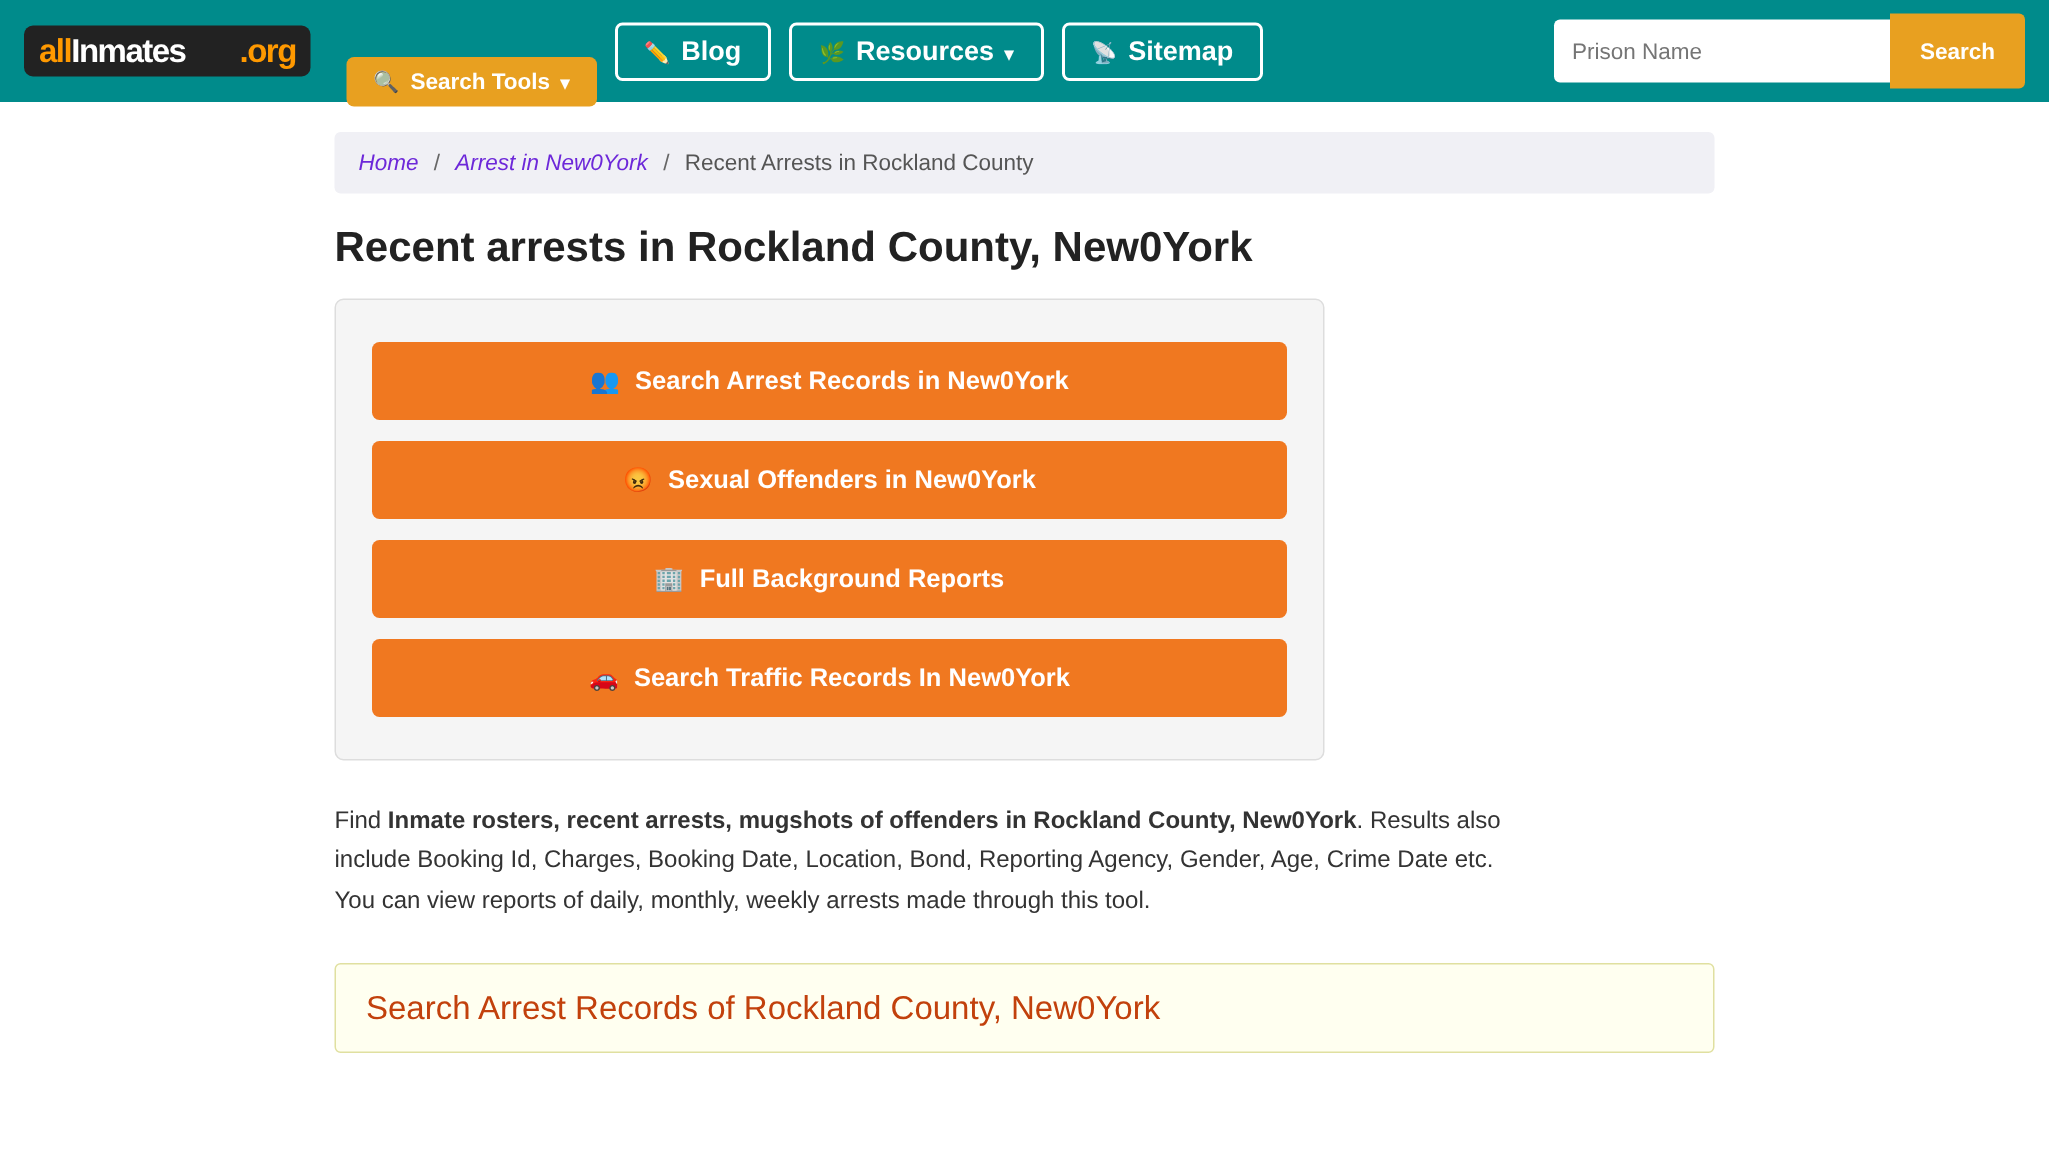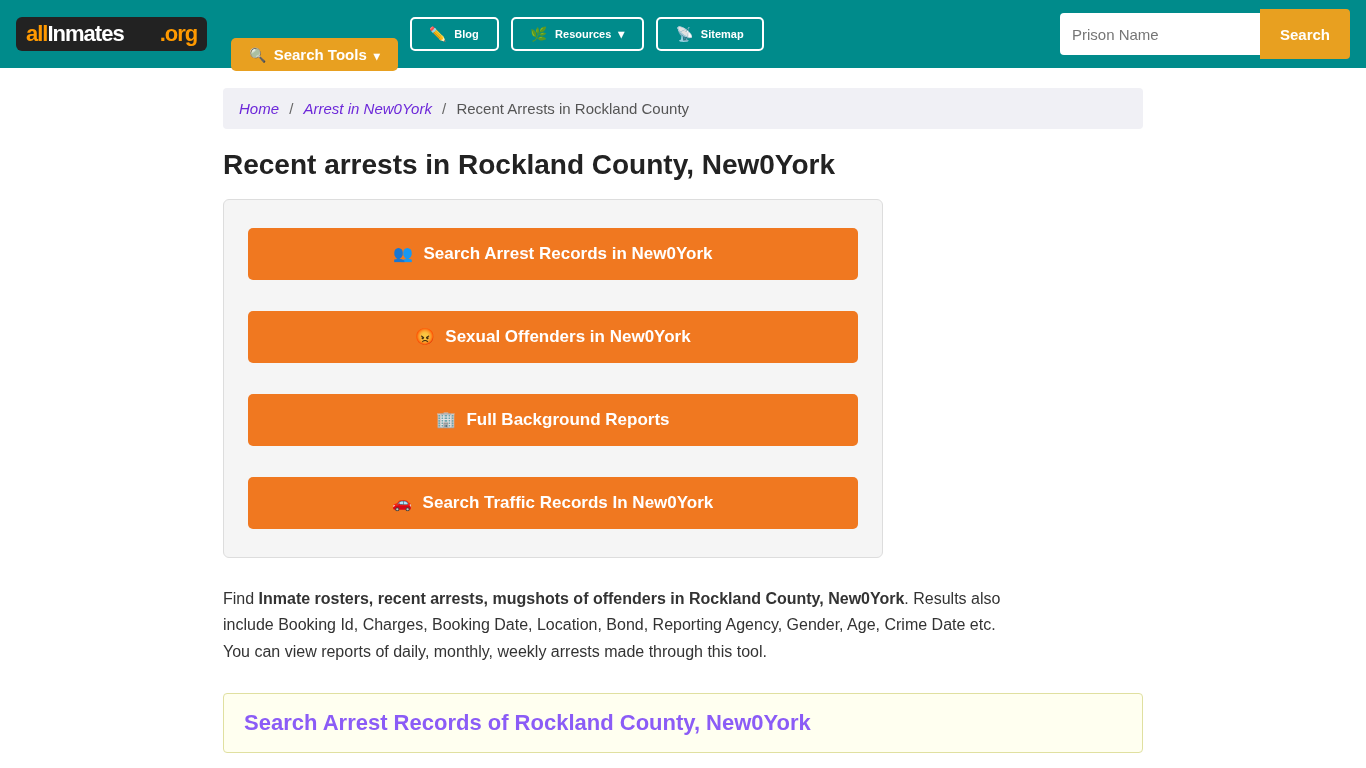--- a/index.html
+++ b/index.html
@@ -50,40 +50,40 @@
       align-items: center;
       gap: 7px;
       white-space: nowrap;
       margin-top: 40px;
     }
     .nav-btn-outline {
       background: transparent;
       border: 2px solid #fff;
       border-radius: 5px;
       color: #fff;
-      font-size: 11px;
+      font-size: 18px;
       font-weight: bold;
       padding: 7px 18px;
       cursor: pointer;
       display: flex;
       align-items: center;
       gap: 7px;
       white-space: nowrap;
     }
     .nav-spacer { flex: 1; }
 
     
     .header-search-input {
       height: 42px;
       padding: 0 12px;
       font-size: 15px;
       border: none;
       border-radius: 4px 0 0 4px;
       outline: none;
-      width: 200px;
+      width: 224px;
       color: #b91c1c;
     }
     .header-search-btn {
       background: #e8a020;
       color: #fff;
       border: none;
       padding: 0 20px;
       height: 50px;
       font-size: 15px;
       font-weight: bold;
@@ -129,21 +129,21 @@
     
     .action-card {
       background: #f5f5f5;
       border: 1px solid #ddd;
       border-radius: 6px;
       padding: 28px 24px;
       margin-bottom: 28px;
       max-width: 660px;
       display: flex;
       flex-direction: column;
-      gap: 31px;
+      gap: 14px;
     }
     .orange-btn {
       background: #f07820;
       color: #fff;
       border: none;
       border-radius: 5px;
       padding: 16px 24px;
       font-size: 17px;
       font-weight: bold;
       cursor: pointer;
@@ -166,23 +166,23 @@
     .description strong { font-weight: bold; }
 
     
     .section-heading {
       background: #fffff0;
       border: 1px solid #e0e0a0;
       border-radius: 4px;
       padding: 16px 20px;
     }
     .section-heading h2 {
-      color: #8b5cf6;
+      color: #c2410c;
       font-size: 22px;
-      font-weight: bold;
+      font-weight: normal;
     }
 
     
     .icon-people::before { content: "👥"; font-size: 16px; }
     .icon-angry::before { content: "😡"; font-size: 16px; }
     .icon-building::before { content: "🏢"; font-size: 16px; }
     .icon-car::before { content: "🚗"; font-size: 16px; }
     .icon-search::before { content: "🔍"; font-size: 14px; }
     .icon-blog::before { content: "✏️"; font-size: 14px; }
     .icon-resources::before { content: "🌿"; font-size: 14px; }

